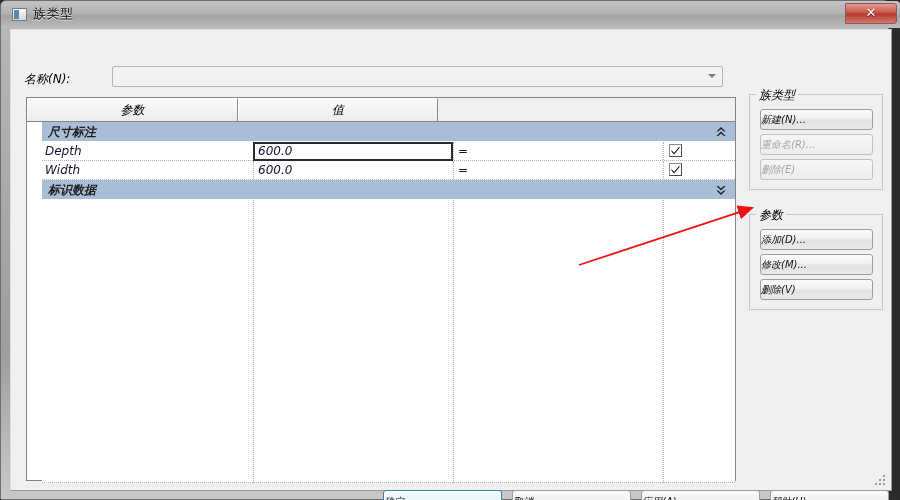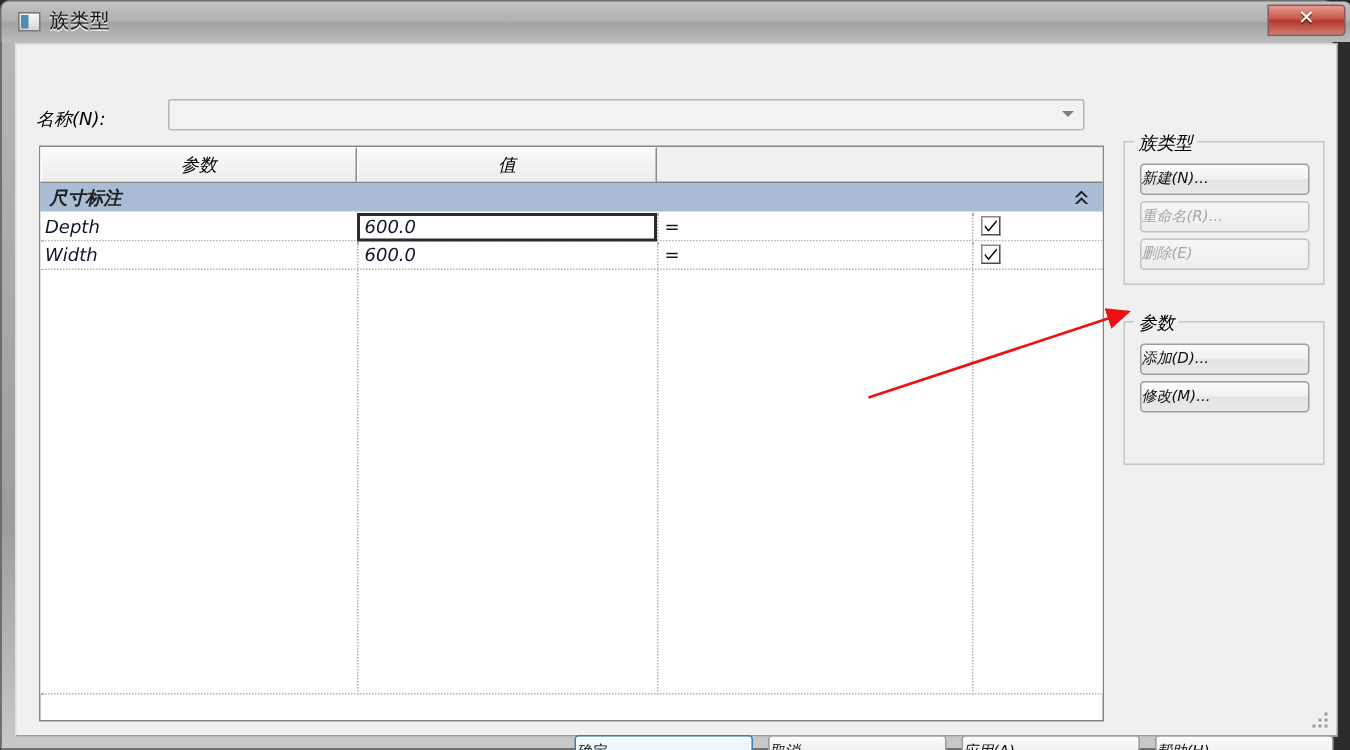--- a/index.html
+++ b/index.html
@@ -145,21 +145,21 @@
     color: #000;
     text-align: center;
     line-height: 22px;
     cursor: pointer;
   }
   .gh-0 { left: 0;   width: 211px; }
   .gh-1 { left: 211px; width: 200px; }
   .gh-2 { left: 411px; width: 210px; }
   .gh-3 { left: 621px; width: 87px; border-right: none; }
 
-  .grid-body { position: relative; }
+  .grid-body { position: relative; padding-left: 15px; }
 
   .group-row {
     position: relative;
     height: 20px;
     background: #a9bdd6;
     border-bottom: 1px solid #ffffff;
     box-sizing: border-box;
   }
   .group-row .g-label {
     position: absolute;
@@ -365,20 +365,29 @@
           <div class="cell c-form">=</div>
           <div class="cell c-lock">
             <span class="checkbox">
               <svg width="11" height="11" viewBox="0 0 11 11">
                 <path d="M1.5 5 L4 8 L9.5 1.5 L9.5 3 L4 9.5 L1.5 6.5 Z" fill="#000000"></path>
               </svg>
             </span>
           </div>
         </div>
 
+        <div class="group-row">
+          <div class="g-label">标识数据</div>
+          <div class="g-chevron">
+            <svg width="12" height="14" viewBox="0 0 12 14">
+              <path d="M6 7.5 L1.5 3 L3.2 3 L6 5.6 L8.8 3 L10.5 3 Z" fill="#1d1d1d"></path>
+              <path d="M6 12 L1.5 7.5 L3.2 7.5 L6 10.1 L8.8 7.5 L10.5 7.5 Z" fill="#1d1d1d"></path>
+            </svg>
+          </div>
+        </div>
 
         <div style="position:relative; height:283px; background:#ffffff;">
           <div class="filler-line fl-1"></div>
           <div class="filler-line fl-2"></div>
           <div class="filler-line fl-3"></div>
           <div style="position:absolute;left:0;right:0;bottom:0;border-bottom:1px dotted #b0b0b0;"></div>
         </div>
 
       </div>
     </div>
@@ -387,20 +396,21 @@
       <div class="gb-title">族类型</div>
       <div class="btn side-btn sb-0">新建(N)...</div>
       <div class="btn side-btn sb-1 disabled">重命名(R)...</div>
       <div class="btn side-btn sb-2 disabled">删除(E)</div>
     </div>
 
     <div class="groupbox gb-params">
       <div class="gb-title">参数</div>
       <div class="btn side-btn sb-0">添加(D)...</div>
       <div class="btn side-btn sb-1">修改(M)...</div>
+      <div class="btn side-btn sb-2">删除(V)</div>
     </div>
 
     <div class="btn bottom-btn bb-0 default-focus">确定</div>
     <div class="btn bottom-btn bb-1">取消</div>
     <div class="btn bottom-btn bb-2">应用(A)</div>
     <div class="btn bottom-btn bb-3">帮助(H)</div>
 
     <div class="grip">
       <i style="left:9px; top:9px;"></i>
       <i style="left:5px; top:9px;"></i>

